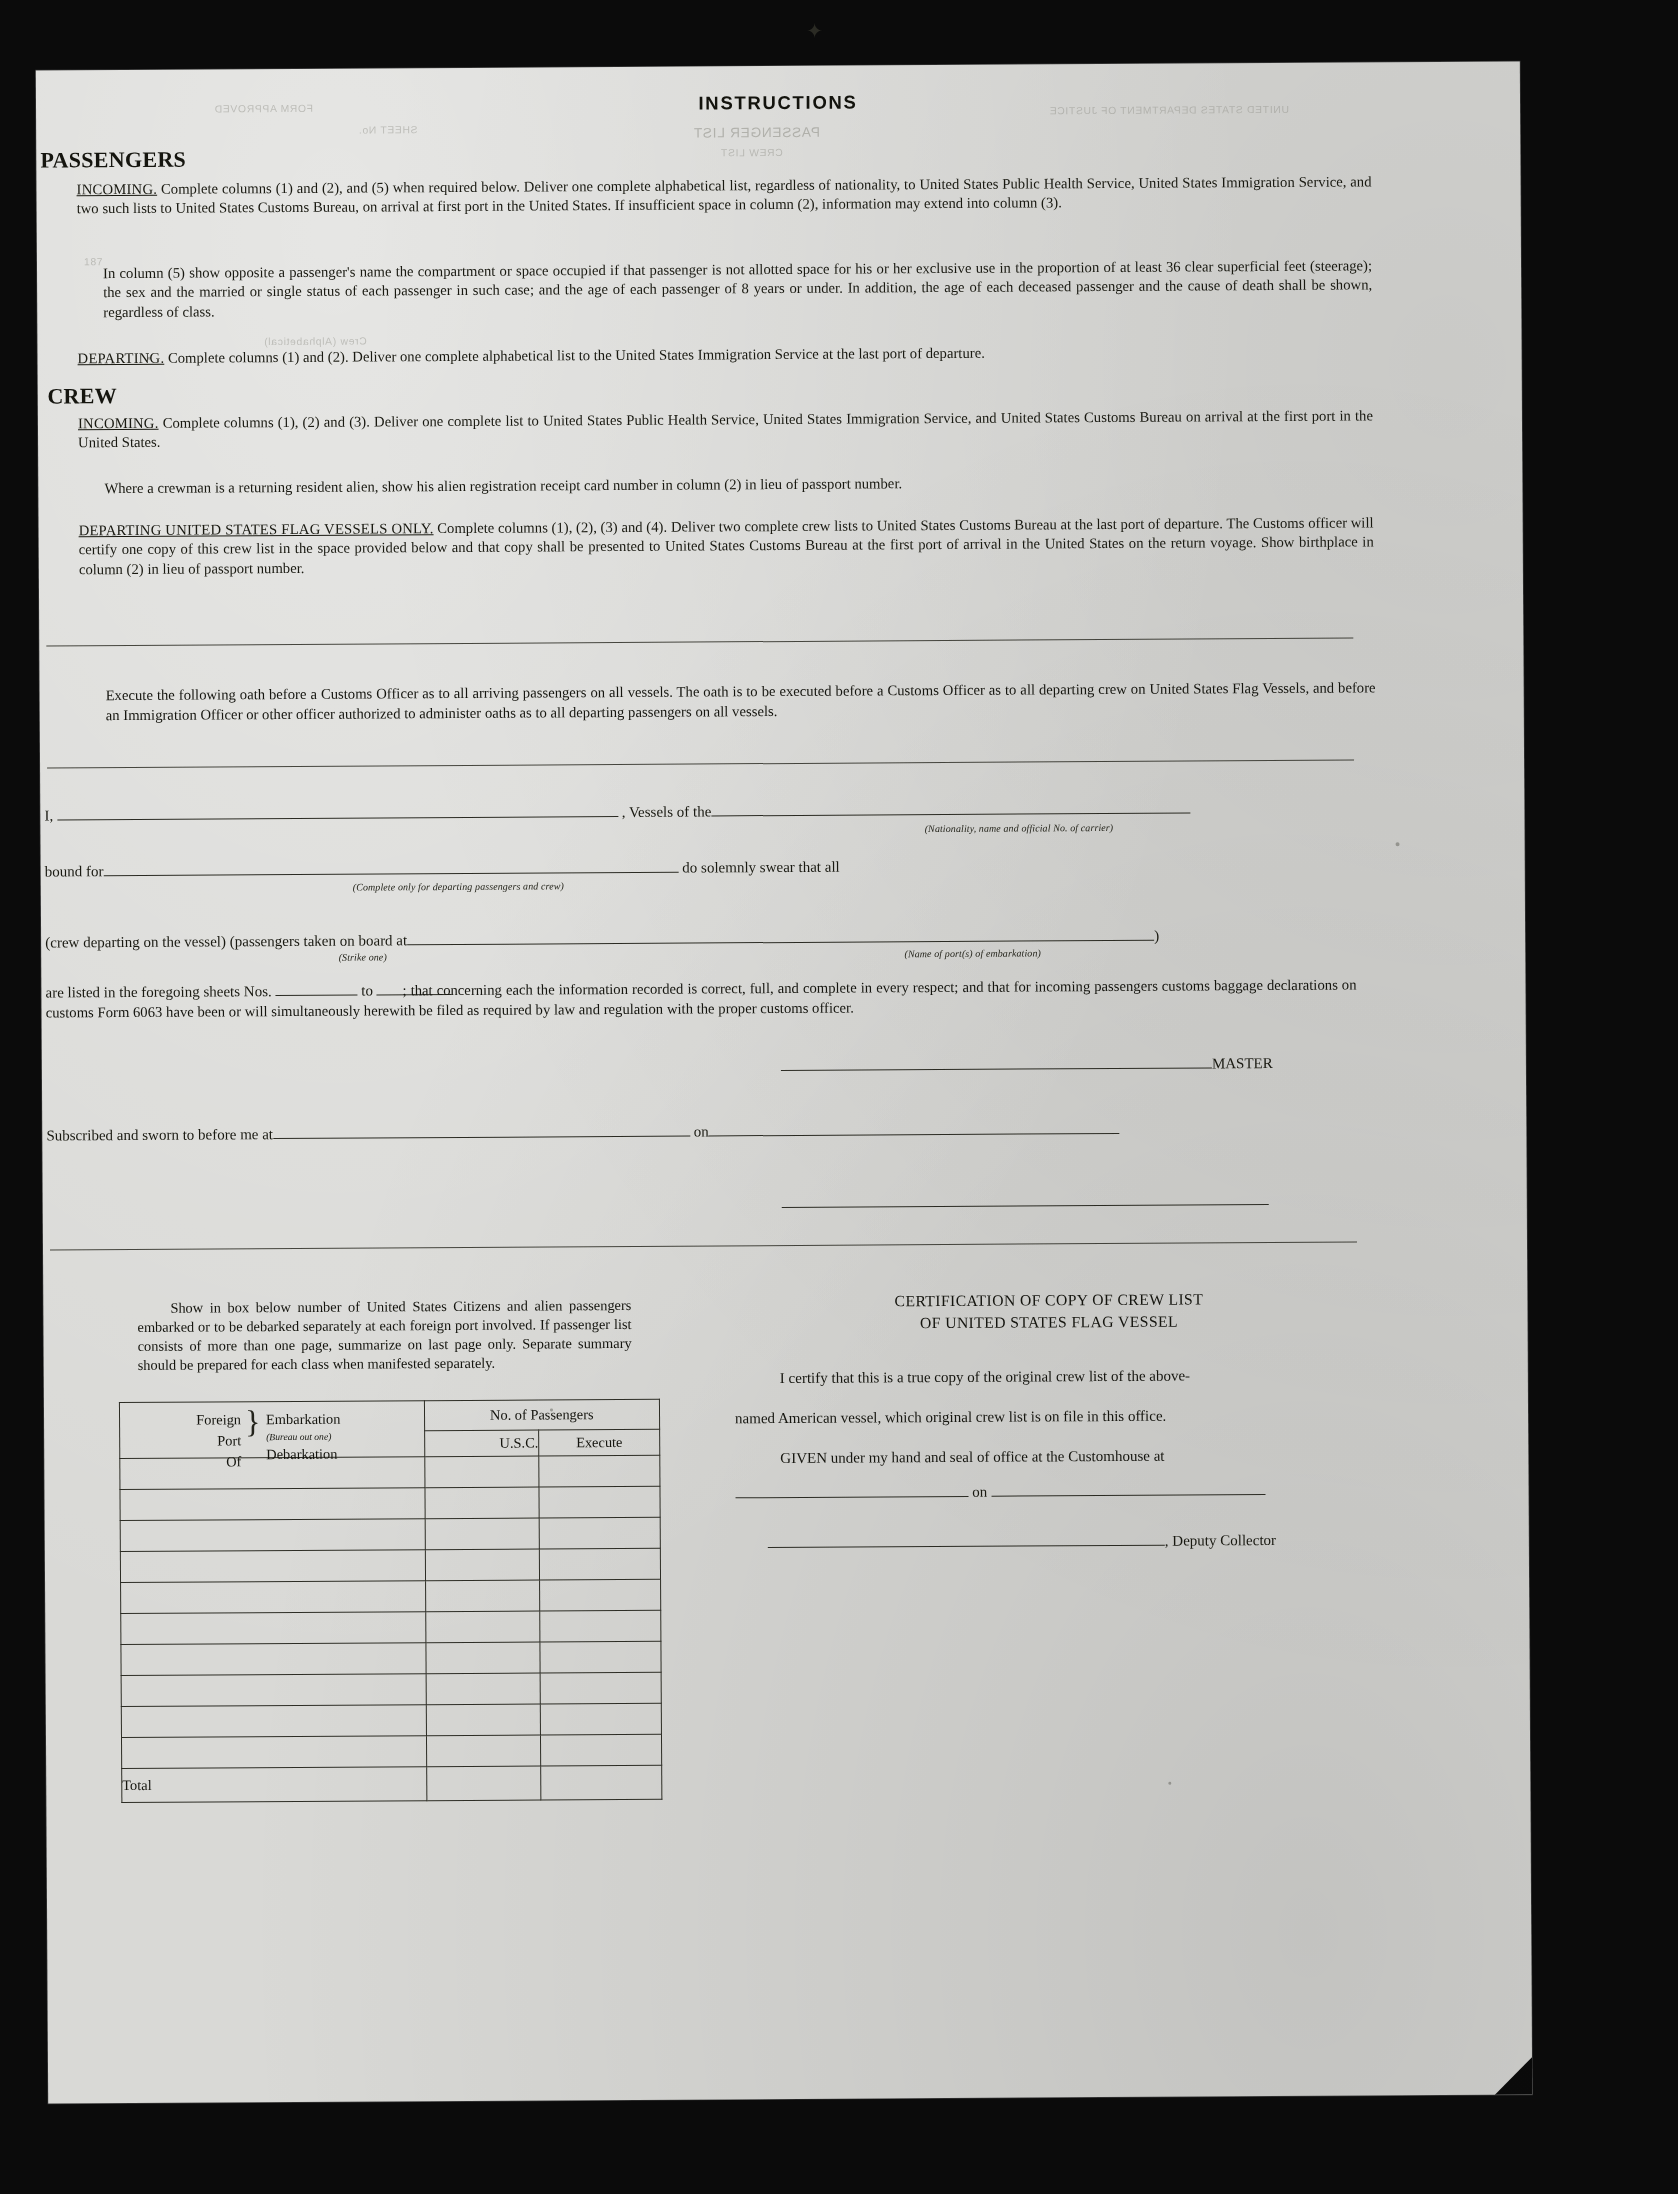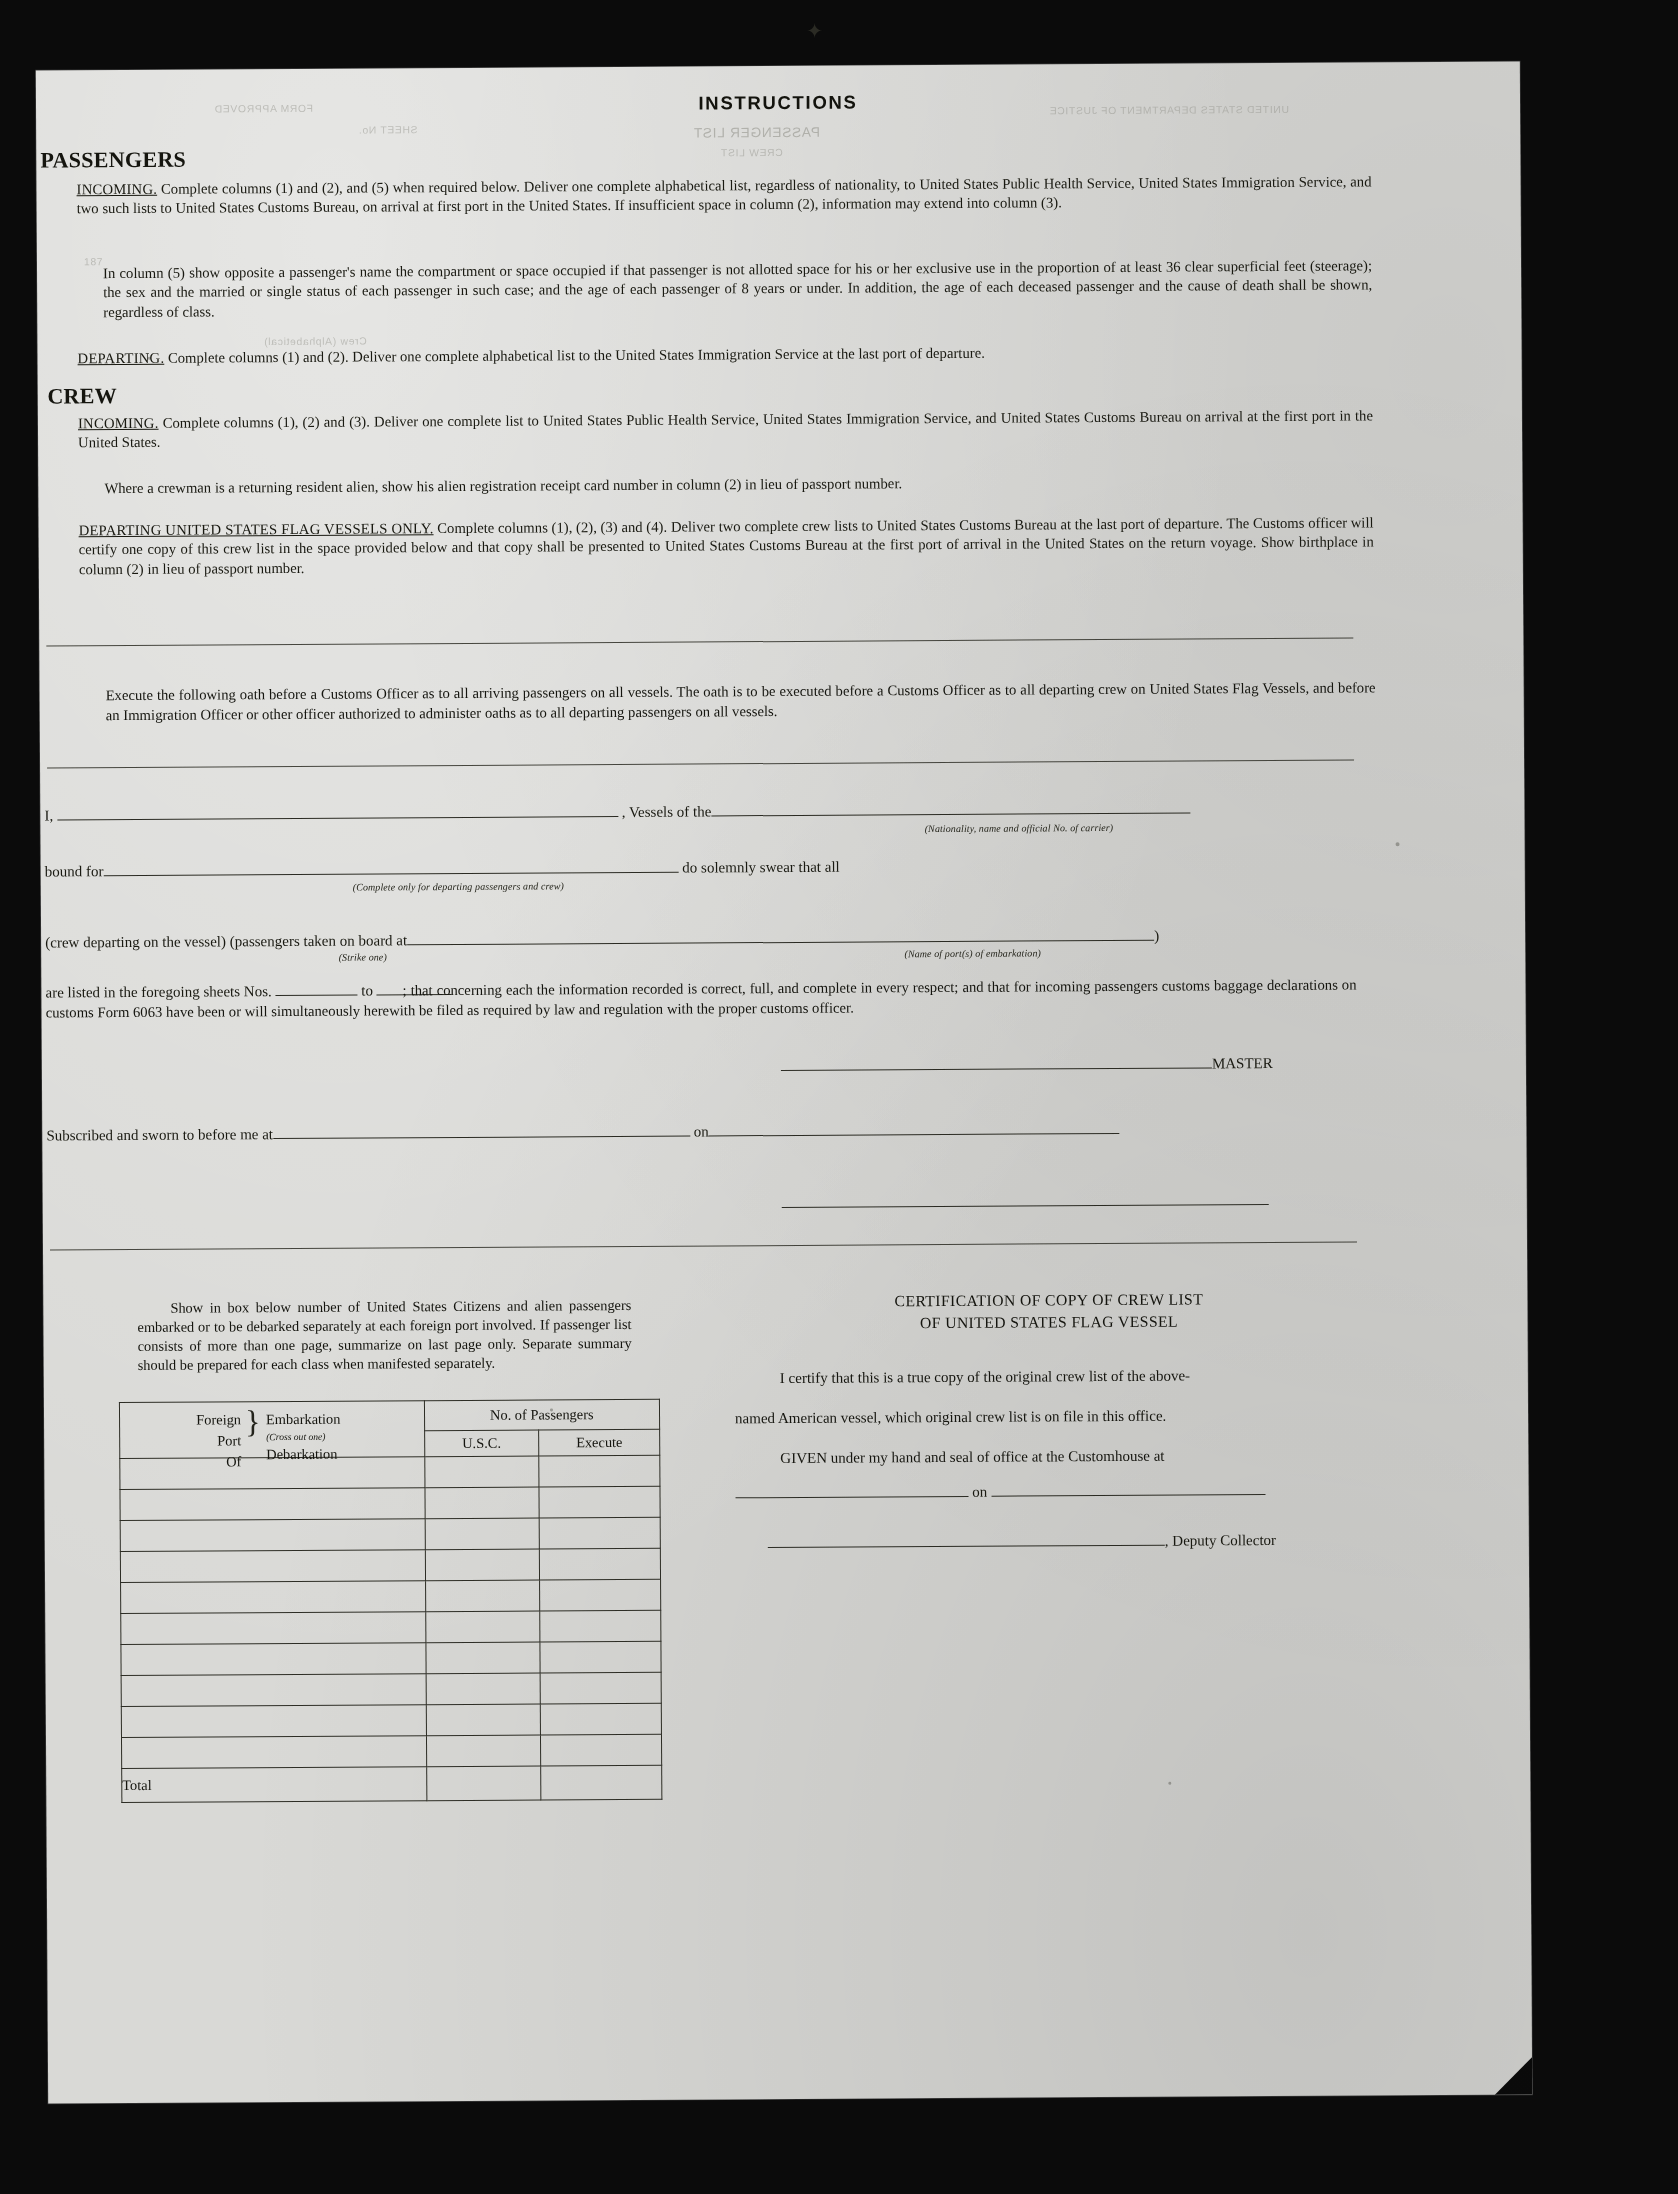--- a/index.html
+++ b/index.html
@@ -337,29 +337,29 @@
           <td rowspan="2" style="width:294px; height:51px;">
             <div class="fp-wrap">
               <div class="fp-left">
                 <div>Foreign</div>
                 <div>Port</div>
                 <div>Of</div>
               </div>
               <div class="fp-brace">}</div>
               <div class="fp-right">
                 <div>Embarkation</div>
-                <div class="fp-small">(Cross out one)</div>
+                <div class="fp-small">(Bureau out one)</div>
                 <div>Debarkation</div>
               </div>
             </div>
           </td>
           <td colspan="2" class="cell-pad ctr" style="height:29px;">No. of Passengers</td>
         </tr>
         <tr>
-          <td class="cell-pad ctr" style="width:110px; height:25px;">U.S.C.</td>
+          <td class="cell-pad ctr" style="width:110px; height:25px;text-align:right;">U.S.C.</td>
           <td class="cell-pad ctr" style="width:116px;">Execute</td>
         </tr>
         <tr>
               <td class="cell-pad" style="height:30px;"></td>
               <td class="cell-pad"></td>
               <td class="cell-pad"></td>
             </tr>
         <tr>
               <td class="cell-pad" style="height:30px;"></td>
               <td class="cell-pad"></td>

